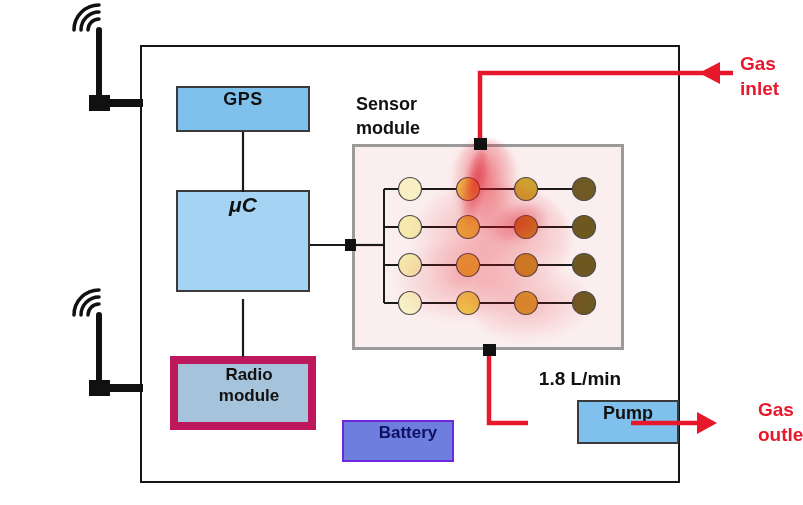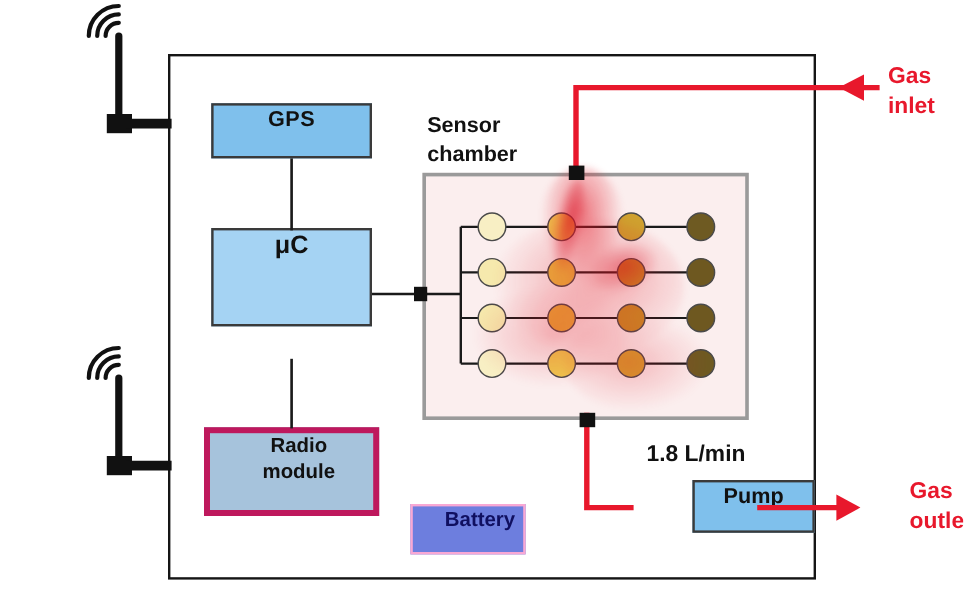--- a/index.html
+++ b/index.html
@@ -7,24 +7,24 @@
   body { font-family:"Liberation Sans", sans-serif; }
   .canvas { position:relative; width:803px; height:505px; background:#fff; overflow:hidden; }
 
   .system-box { position:absolute; left:140px; top:45px; width:540px; height:438px;
     border:2px solid #151515; background:#fff; z-index:1; }
 
   .block { position:absolute; display:flex; align-items:flex-start; justify-content:center;
     font-weight:bold; color:#111; z-index:3; text-align:center; line-height:1.25; }
 
   .gps   { left:176px; top:86px;  width:134px; height:46px; background:var(--box-blue,#7fc0ec);  border:2px solid #3a3a3a; font-size:18px; letter-spacing:0.5px; }
-  .mc    { left:176px; top:190px; width:134px; height:82px; background:var(--mc-blue,#a5d3f3);  border:2px solid #3a3a3a; font-size:21px; }
-  .radio { left:170px; top:356px; width:146px; height:74px; background:var(--radio-blue,#a6c3dc); border:5px solid #be185d; font-size:17px;padding-left:12px; }
+  .mc    { left:176px; top:190px; width:134px; height:102px; background:var(--mc-blue,#a5d3f3);  border:2px solid #3a3a3a; font-size:21px;font-style:italic; }
+  .radio { left:170px; top:356px; width:146px; height:74px; background:var(--radio-blue,#a6c3dc); border:8px solid #be185d; font-size:17px;padding-left:12px; }
   .radio .wrapbox { width:90px; margin:0 auto; }
-  .battery { left:342px; top:420px; width:96px; height:42px; background:var(--battery-blue,#6d7ede); border:2px solid #f9a8d4; font-size:17px; color:#101060;padding-left:20px; }
+  .battery { left:342px; top:420px; width:112px; height:42px; background:var(--battery-blue,#6d7ede); border:2px solid #6d28d9; font-size:17px; color:#101060;padding-left:20px; }
   .pump  { left:529px; top:400px; width:102px; height:44px; background:var(--box-blue,#7fc0ec);  border:2px solid #3a3a3a; font-size:18px;margin-left:48px; }
 
   .flow-rate { position:absolute; left:527px; top:368px; width:106px; text-align:center;
     font-size:19px; font-weight:600; color:#111; z-index:3; }
 
   .chamber-label { position:absolute; left:356px; top:92px; width:110px; font-size:18px;
     font-weight:bold; color:#111; line-height:1.35; z-index:3; }
 
   .red-label { position:absolute; color:var(--flow-red,#e8182c); font-weight:bold; font-size:19px;
     line-height:1.3; z-index:4; }
@@ -69,21 +69,21 @@
   <div class="block battery">
     <span>Battery</span>
   </div>
 
   <div class="block pump">
     <span>Pump</span>
   </div>
 
   <div class="flow-rate">1.8 L/min</div>
 
-  <div class="chamber-label">Sensor chamber</div>
+  <div class="chamber-label">Sensor module</div>
 
   <div class="red-label gas-inlet">Gas inlet</div>
   <div class="red-label gas-outlet">Gas outlet</div>
 
   <div class="chamber">
     <svg id="sensor-grid-svg" width="266" height="200" viewBox="0 0 266 200">
         <line x1="0" y1="98" x2="29" y2="98" stroke="#1a1a1a" stroke-width="2.2"></line>
         <line x1="29" y1="42" x2="29" y2="156" stroke="#1a1a1a" stroke-width="2"></line>
         <line x1="29" y1="42" x2="229" y2="42" stroke="#1a1a1a" stroke-width="1.8"></line>
         <circle cx="55" cy="42" r="11.5" fill="#f8efc4" stroke="#4a4a4a" stroke-width="1.2"></circle>

